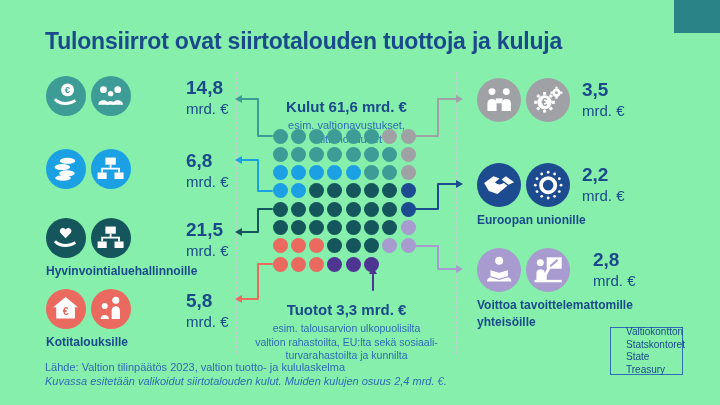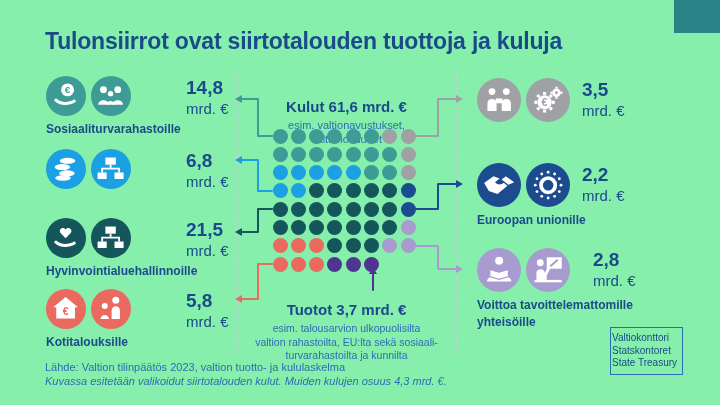--- a/index.html
+++ b/index.html
@@ -24,21 +24,21 @@
   .center-title{font-size:15px;font-weight:bold;color:#1A4A8A;}
   .center-sub{font-size:11px;color:#2E6CB5;line-height:13.5px;margin-top:4px;}
   .center-sub div{white-space:nowrap;}
   .dot{position:absolute;width:15px;height:15px;border-radius:50%;}
   .arrows-svg{position:absolute;left:0;top:0;pointer-events:none;}
   
   .footer-source{position:absolute;left:45px;top:361px;font-size:11px;color:#2E6CB5;}
   .footer-note{position:absolute;left:45px;top:375px;font-size:11px;font-style:italic;color:#2E6CB5;}
   .logo-box{position:absolute;left:610px;top:327px;width:73px;height:48px;border:1.5px solid #2E6CB5;
             box-sizing:border-box;display:flex;flex-direction:column;justify-content:center;
-            padding-left:1px;font-size:10px;line-height:12.5px;color:#1A4A8A;}
+            padding-left:15px;font-size:10px;line-height:12.5px;color:#1A4A8A;}
 </style>
 </head>
 <body>
 
 <div class="stage">
 
   <div class="corner-square"></div>
   <div class="page-title">Tulonsiirrot ovat siirtotalouden tuottoja ja kuluja</div>
 
   <div class="flow-item" style="left:46px;top:76px;width:230px;">
@@ -54,21 +54,20 @@
         <svg viewBox="0 0 24 24" fill="#fff">
             <circle cx="6.5" cy="7.5" r="2.6"></circle>
             <path d="M2.5 19 c0-4.6 8-4.6 8 0z"></path>
             <circle cx="17.5" cy="7.5" r="2.6"></circle>
             <path d="M13.5 19 c0-4.6 8-4.6 8 0z"></path>
             <circle cx="12" cy="10.5" r="2.1"></circle>
             <path d="M8.8 19 c0-3.8 6.4-3.8 6.4 0z"></path>
           </svg>
       </span>
     </div>
-    <div class="item-label">Sosiaaliturvarahastoille</div>
     <div class="value-block" style="left:140px;">
       <div class="value-num">14,8</div>
       <div class="value-unit">mrd. €</div>
     </div>
   </div>
 
   <div class="flow-item" style="left:46px;top:149px;width:230px;">
     <div class="icon-row">
       <span class="icon-circle l" style="background:#1BA0E3">
         <svg viewBox="0 0 24 24" fill="#fff">
@@ -250,21 +249,21 @@
 
   <div class="center-block" style="top:71px;margin-top:27px;">
     <div class="center-title">Kulut 61,6 mrd. €</div>
     <div class="center-sub">
       <div>esim. valtionavustukset,</div>
       <div>valtionosuudet</div>
     </div>
   </div>
 
   <div class="center-block" style="top:301px;">
-    <div class="center-title">Tuotot 3,7 mrd. €</div>
+    <div class="center-title">Tuotot 3,3 mrd. €</div>
     <div class="center-sub" style="font-size:10.5px;">
       <div>esim. talousarvion ulkopuolisilta</div>
       <div>valtion rahastoilta, EU:lta sekä sosiaali-</div>
       <div>turvarahastoilta ja kunnilta</div>
     </div>
   </div>
 
   <div id="dot-grid">
       <div class="dot" style="left: 272.5px; top: 128.5px; background: rgb(62, 156, 150);"></div>
       <div class="dot" style="left: 290.8px; top: 128.5px; background: rgb(62, 156, 150);"></div>
@@ -342,21 +341,21 @@
       <polygon points="463,99 456,95 456,103" fill="#9FA1A4"></polygon>
       <polyline points="416,209 438,209 438,184 456,184" fill="none" stroke="#1D4B8F" stroke-width="2" stroke-linejoin="round" stroke-linecap="round"></polyline>
       <polygon points="463,184 456,180 456,188" fill="#1D4B8F"></polygon>
       <polyline points="416,246 438,246 438,269 456,269" fill="none" stroke="#A79BD0" stroke-width="2" stroke-linejoin="round" stroke-linecap="round"></polyline>
       <polygon points="463,269 456,265 456,273" fill="#A79BD0"></polygon>
       <polyline points="373,290 373,274" fill="none" stroke="#4E3591" stroke-width="2" stroke-linejoin="round" stroke-linecap="round"></polyline>
       <polygon points="373,267 369,274 377,274" fill="#4E3591"></polygon>
     </svg>
 
   <div class="footer-source">Lähde: Valtion tilinpäätös 2023, valtion tuotto- ja kululaskelma</div>
-  <div class="footer-note">Kuvassa esitetään valikoidut siirtotalouden kulut. Muiden kulujen osuus 4,3 mrd. €.</div>
+  <div class="footer-note">Kuvassa esitetään valikoidut siirtotalouden kulut. Muiden kulujen osuus 2,4 mrd. €.</div>
 
   <div class="logo-box">
     <div>Valtiokonttori</div>
     <div>Statskontoret</div>
     <div>State Treasury</div>
   </div>
 
 </div>
 
 </body></html>

